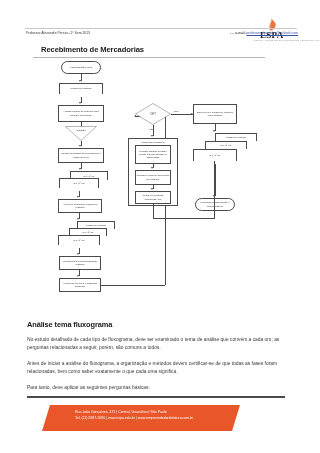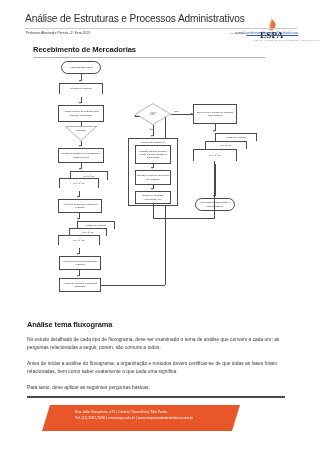--- a/index.html
+++ b/index.html
@@ -99,21 +99,21 @@
     white-space: nowrap;
   }
   .header-email-link {
     color: #3a53a4;
     text-decoration: underline;
   }
 
   
   .section-title {
     position: absolute;
-    left: 33px;
+    left: 41px;
     top: 45px;
     font-size: 7.6px;
     font-weight: bold;
     color: #1a1a1a;
     letter-spacing: -0.1px;
   }
   .section-rule {
     position: absolute;
     left: 33px;
     top: 57px;
@@ -265,21 +265,20 @@
     font-size: 3.5px;
     line-height: 1.75;
     color: #ffffff;
     white-space: nowrap;
   }
 </style>
 </head>
 <body>
 
 <div class="header">
-  <div class="header-title">Análise de Estruturas e Processos Administrativos</div>
 
   <div class="logo">
     <svg class="logo-mark" viewBox="0 0 22 26">
       <path d="M11 0 C13 6, 21 8, 19 16 C18 22, 12 26, 7 25 C10 21, 6 18, 8 13 C9 9, 12 6, 11 0 Z" fill="#e8743b"></path>
       <path d="M9 9 C11 13, 8 17, 10 21 C6 19, 6 13, 9 9 Z" fill="#f2a077"></path>
     </svg>
     <div class="logo-word">ESPA</div>
     <div class="logo-sub-left">EDUCAÇÃO</div>
     <div class="logo-sub-bottom">ESCOLA SUPERIOR DE PROCESSOS ADMINISTRATIVOS</div>
   </div>

